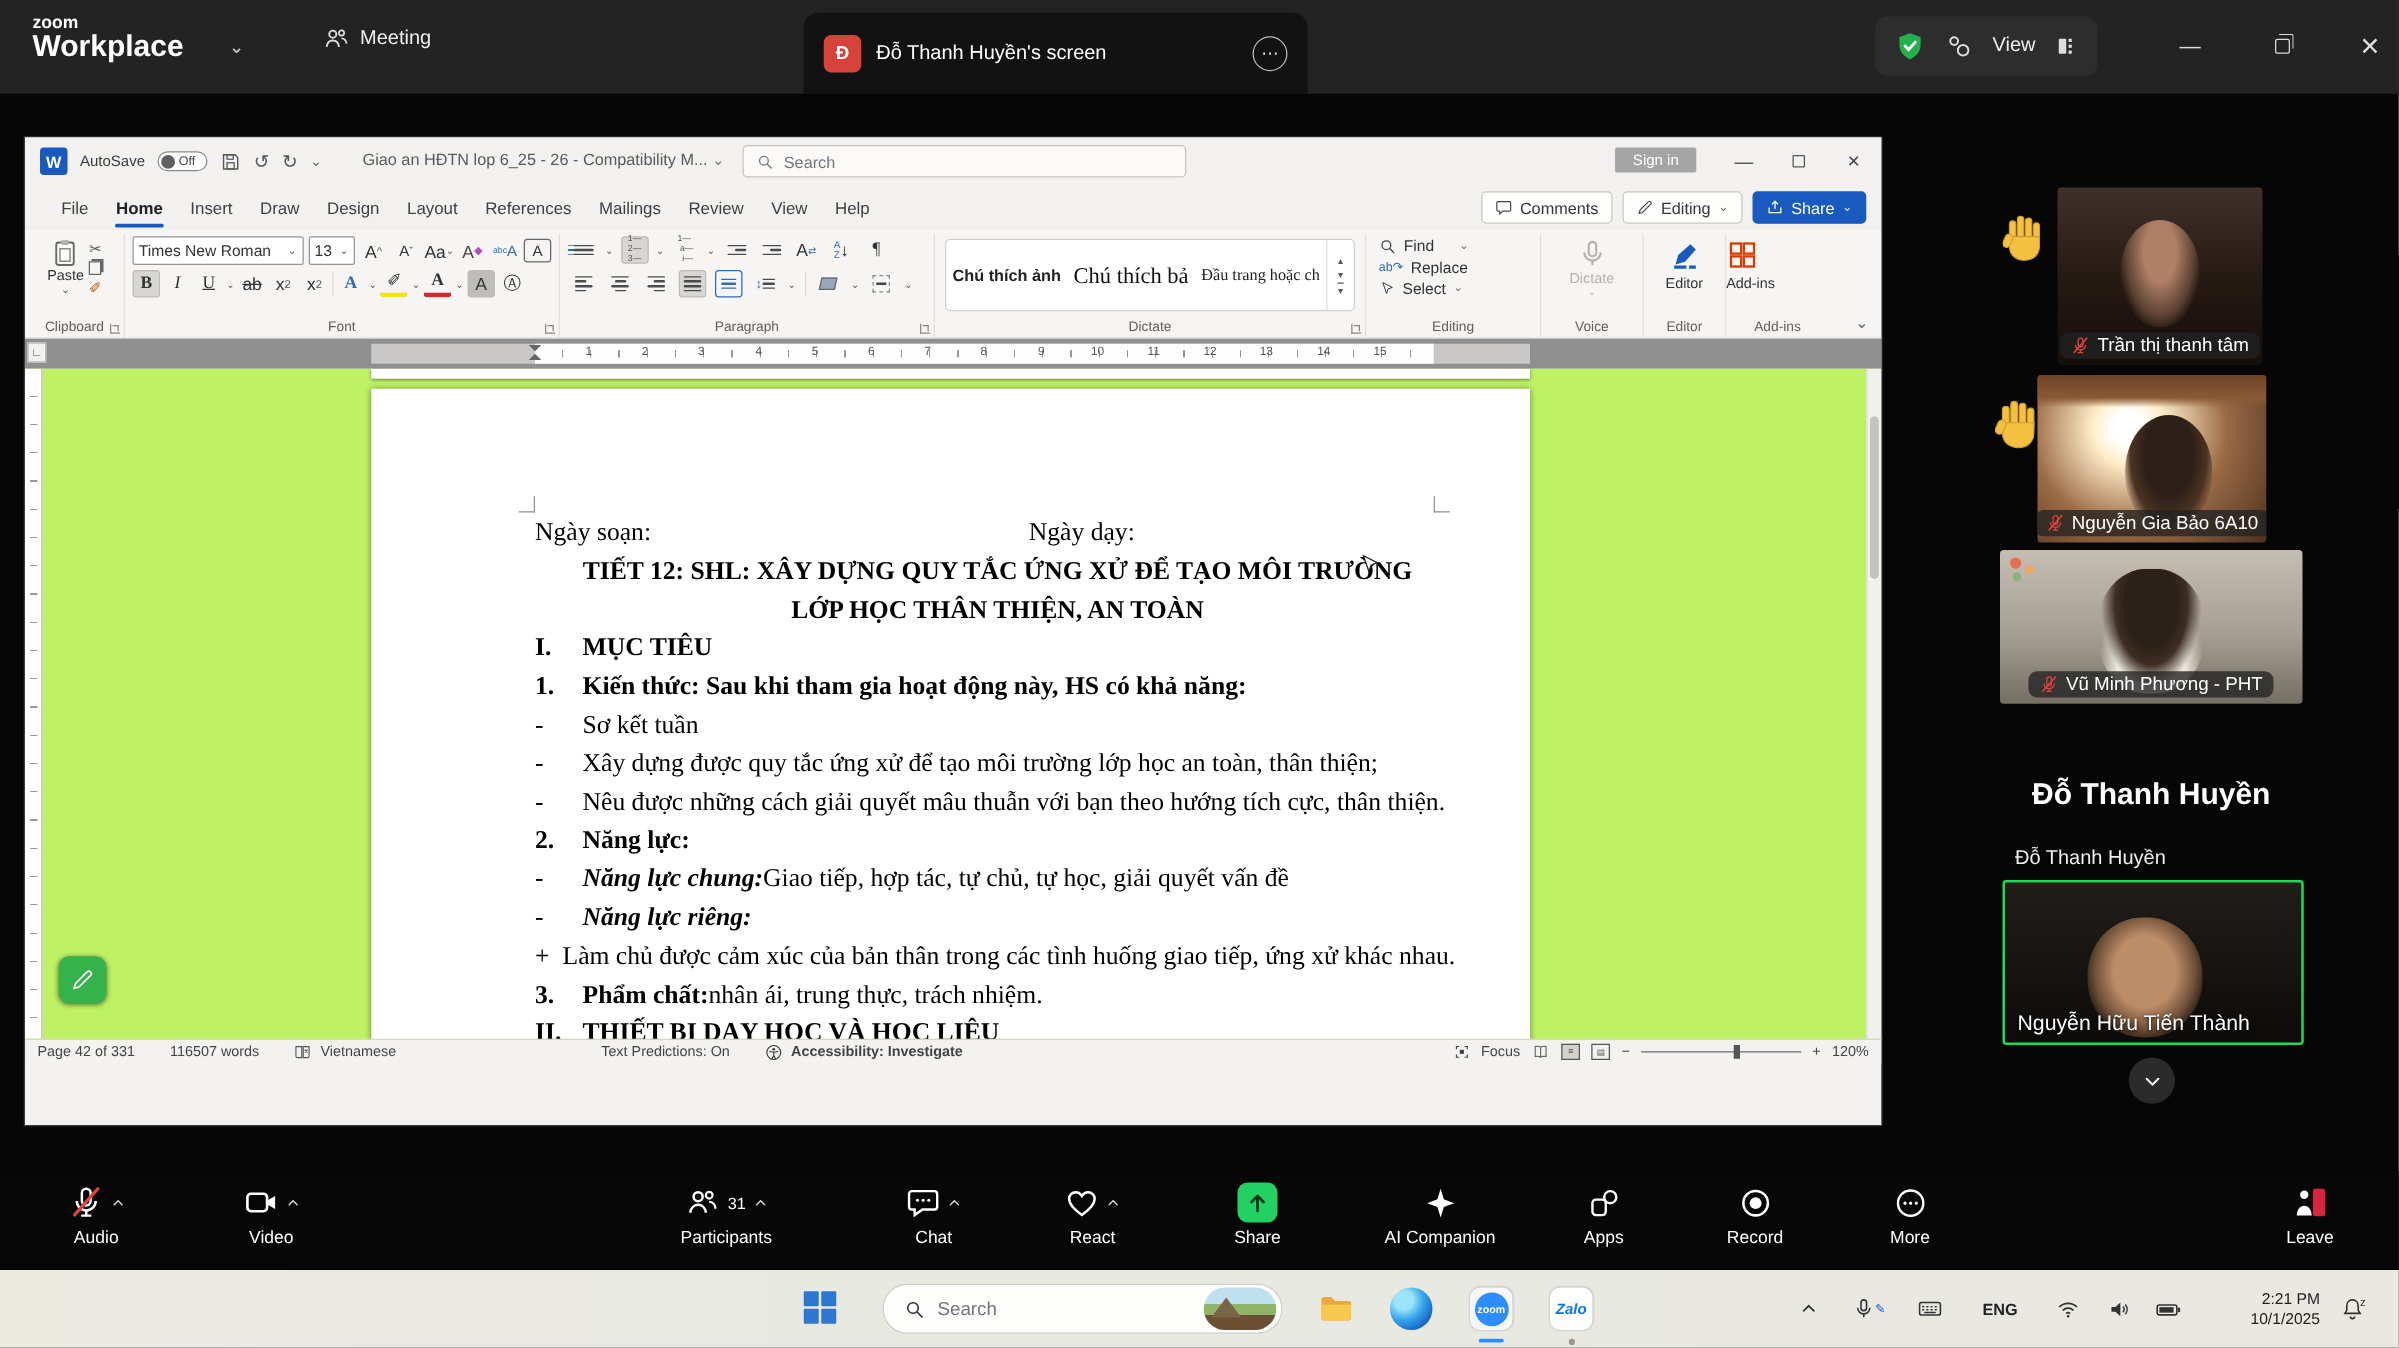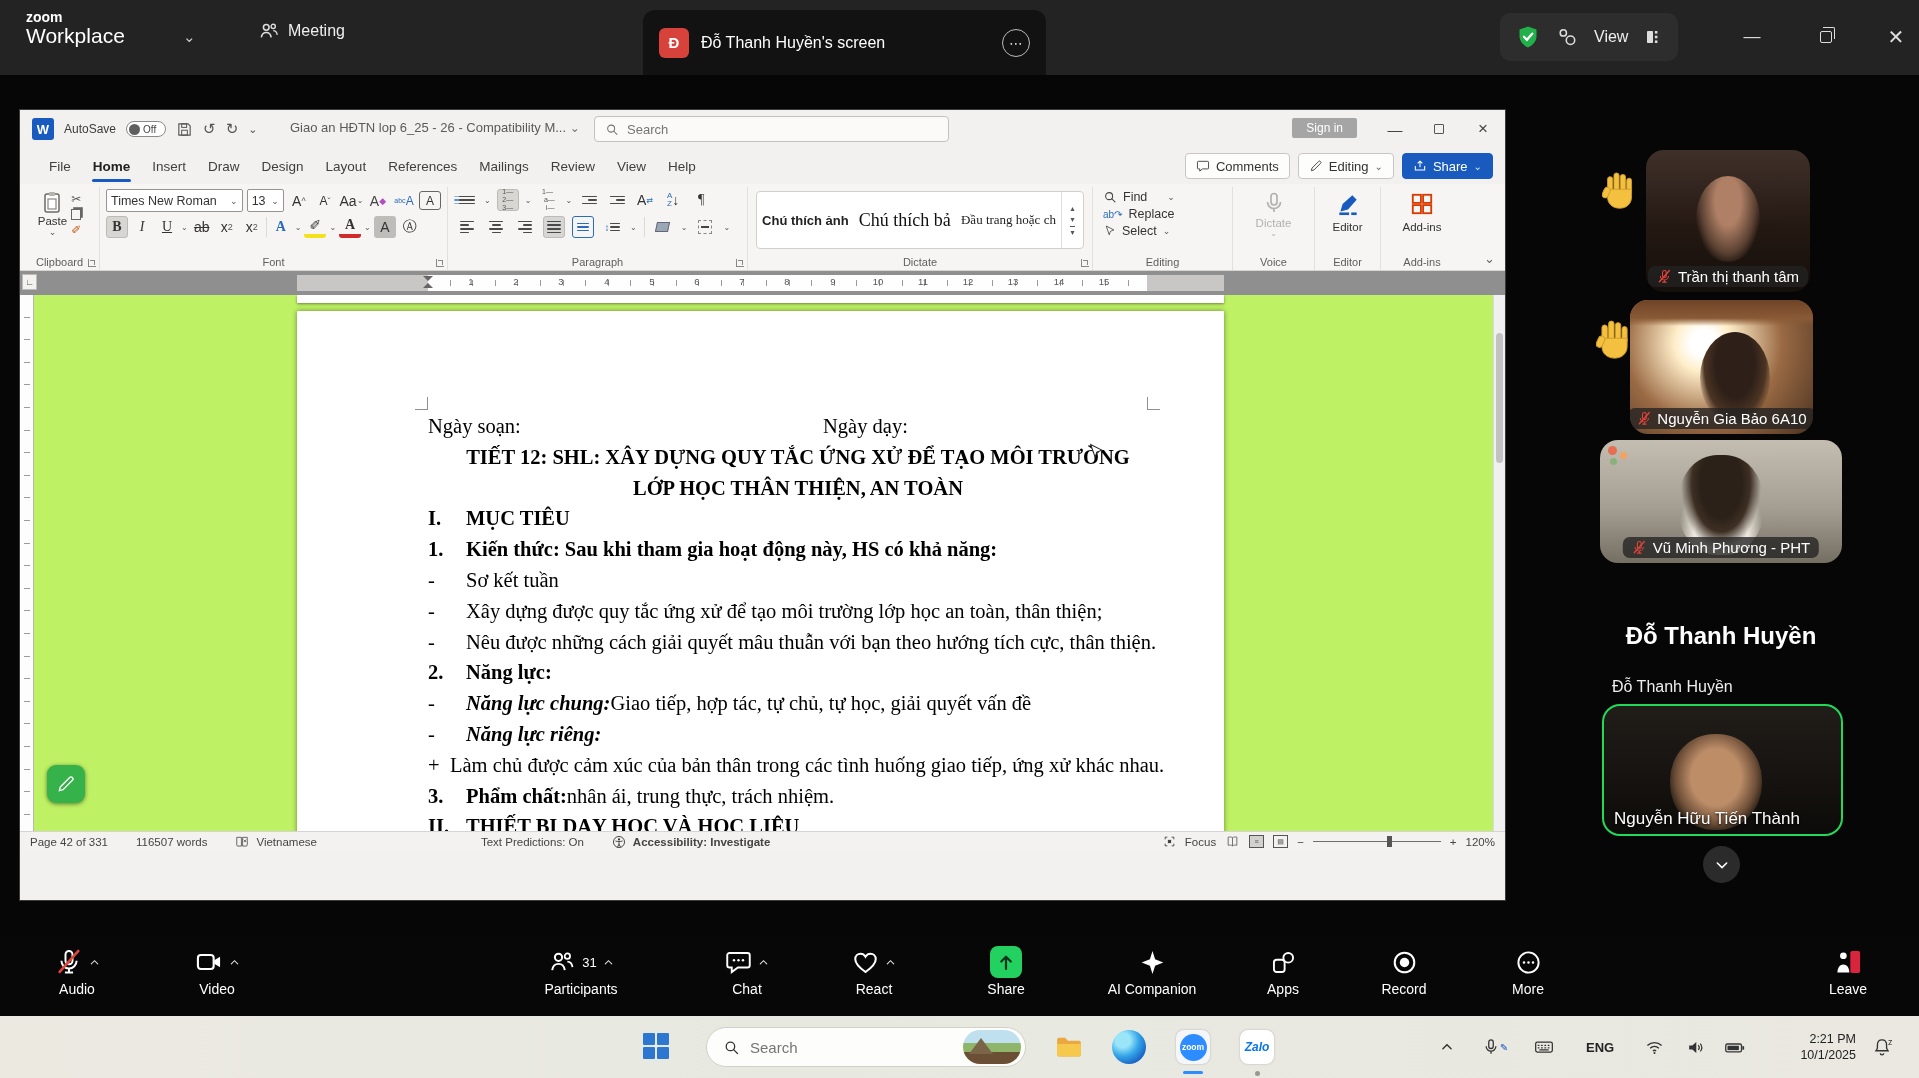--- a/index.html
+++ b/index.html
@@ -5,21 +5,21 @@
 *{margin:0;padding:0;box-sizing:border-box}
 html,body{width:1919px;height:1078px;overflow:hidden}
 body{background:#060606;font-family:"Liberation Sans","DejaVu Sans",sans-serif;-webkit-font-smoothing:antialiased}
 svg.i{display:inline-block;vertical-align:middle}
 .chev{font-family:"DejaVu Sans",sans-serif;color:#c9c9c9;font-size:12px}
 
 
 #topbar{position:absolute;left:0;top:0;width:1919px;height:75px;background:#232323;color:#eee}
 #zlogo{position:absolute;left:26px;top:10px;line-height:1.05}
 #zlogo .l1{font-size:14px;font-weight:700;color:#fff}
-#zlogo .l2{font-size:21px;font-weight:400;color:#fff}
+#zlogo .l2{font-size:24px;font-weight:700;color:#fff}
 #logo-chev{position:absolute;left:183px;top:28px;font-size:15px;color:#ccc}
 #meeting-tab{position:absolute;left:258px;top:20px;display:flex;align-items:center;gap:8px;font-size:16px;color:#eee}
 #screen-tab{position:absolute;left:643px;top:10px;width:403px;height:65px;background:#121212;border-radius:12px 12px 0 0;display:flex;align-items:center;padding:0 16px;gap:12px}
 #screen-tab .av{width:30px;height:30px;border-radius:6px;background:#d7423a;color:#fff;font-weight:700;font-size:15px;display:flex;align-items:center;justify-content:center}
 #screen-tab .lbl{font-size:16px;color:#fff;white-space:nowrap}
 #screen-tab .more{margin-left:auto;width:28px;height:28px;border:1.5px solid #bbb;border-radius:50%;color:#ddd;font-size:14px;display:flex;align-items:center;justify-content:center}
 #view-pill{position:absolute;left:1500px;top:13px;height:48px;background:#2d2d2d;border-radius:10px;display:flex;align-items:center;gap:16px;padding:0 16px;font-size:16px;color:#eee}
 .winbtn{position:absolute;top:18px;width:40px;height:38px;display:flex;align-items:center;justify-content:center;color:#ddd;font-size:17px}
 #tb-min{left:1732px}#tb-max{left:1806px}#tb-close{left:1876px;font-size:20px}
 .dblbox{width:12px;height:12px;border:1.5px solid #ddd;border-radius:2px;position:relative}
@@ -91,21 +91,21 @@
 #wstatus .right{margin-left:auto;display:flex;align-items:center;gap:9px}
 .viewic{width:15px;height:13px;border:1.2px solid #555;display:flex;align-items:center;justify-content:center;font-size:7px;color:#555}
 .viewic.sel{background:#d3d1ce}
 #zslider{width:128px;height:1.5px;background:#6d6d6d;position:relative}
 #zslider .knob{position:absolute;left:58%;top:-5px;width:5px;height:11px;background:#555}
 
 
 #annot{position:absolute;left:47px;top:765px;width:38px;height:38px;border-radius:9px;background:#35b24a;display:flex;align-items:center;justify-content:center;box-shadow:0 1px 4px rgba(0,0,0,.5)}
 
 
-.vthumb{position:absolute;border-radius:18px;overflow:hidden}
+.vthumb{position:absolute;border-radius:3px;overflow:hidden}
 .vlabel{position:absolute;bottom:5px;left:50%;transform:translateX(-50%);background:rgba(35,35,35,.78);border-radius:7px;padding:2px 9px;display:flex;align-items:center;gap:6px;font-size:15px;color:#fff;white-space:nowrap}
 .hand{position:absolute;z-index:5}
 #v1{left:1646px;top:150px;width:164px;height:142px;background:linear-gradient(180deg,#40302a,#241812 55%,#150f0b)}
 #v1:before{content:"";position:absolute;left:50%;top:18%;width:64px;height:86px;transform:translateX(-50%);background:radial-gradient(ellipse at 50% 30%,#b08066 0 28%,#5c4233 60%,transparent 75%);border-radius:50%}
 #v2{left:1630px;top:300px;width:183px;height:134px;background:radial-gradient(circle at 40% 32%,#ffffff 0 9%,#ffeec9 20%,#9a6a44 55%,#4a3120 100%)}
 #v2:before{content:"";position:absolute;left:38%;top:24%;width:70px;height:92px;background:radial-gradient(ellipse at 50% 35%,#2e2019 0 40%,#4c3423 62%,transparent 78%);border-radius:50%}
 #v2:after{content:"";position:absolute;left:0;top:0;right:0;height:26px;background:linear-gradient(180deg,#6e4326,#8a5a36 70%,transparent)}
 #v3{left:1600px;top:440px;width:242px;height:123px;background:linear-gradient(180deg,#c3bdb2,#a59f93 55%,#756e62)}
 #v3:before{content:"";position:absolute;left:50%;top:12%;width:86px;height:100px;transform:translateX(-50%);background:radial-gradient(ellipse at 50% 28%,#2b2119 0 34%,#3e2f23 48%,transparent 66%),radial-gradient(ellipse at 50% 88%,#ece8df 0 45%,transparent 70%);border-radius:46%}
 .flower{position:absolute;border-radius:50%}
@@ -645,21 +645,21 @@
     </div>
 
     <div class="rgroup" style="width:66px;align-items:center;padding-top:4px">
       <svg class="i" width="26" height="26">
           <use href="#s-editorpen"></use>
         </svg>
       <div style="font-size:11.5px;color:#333;margin-top:4px">Editor</div>
       <div class="rglabel">Editor</div>
     </div>
 
-    <div class="rgroup" style="width:82px;align-items:center;padding-top:4px;border-right:none">
+    <div class="rgroup" style="width:82px;padding-top:4px;border-right:none">
       <svg class="i" width="26" height="26">
           <use href="#s-addins"></use>
         </svg>
       <div style="font-size:11.5px;color:#333;margin-top:4px">Add-ins</div>
       <div class="rglabel">Add-ins</div>
     </div>
     <div id="ribbon-collapse" class="chev" style="color:#666">⌄</div>
   </div>
 
   <div id="wrulerrow">

